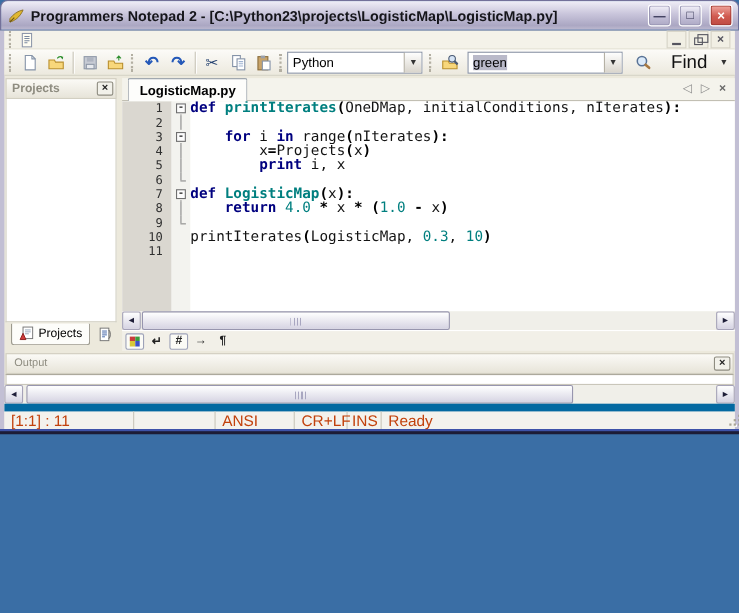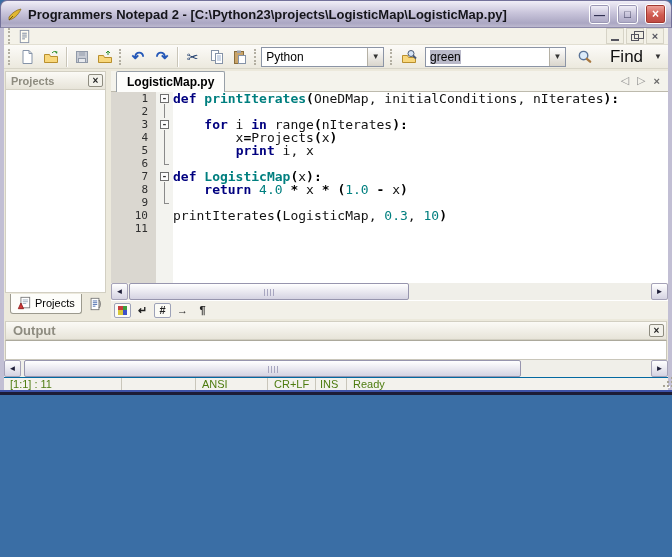--- a/index.html
+++ b/index.html
@@ -127,26 +127,26 @@
     font-size:11px; color:#222; font-weight:bold; }
   .mbtn.checked { border:1px solid #9DA2B8; background:#FBFBF6; border-radius:2px; }
   .cgrid { width:9px; height:9px; display:grid; grid-template-columns:1fr 1fr; grid-template-rows:1fr 1fr; }
   .cgrid i:nth-child(1){background:#C83C3C} .cgrid i:nth-child(2){background:#3C9C3C}
   .cgrid i:nth-child(3){background:#D8C838} .cgrid i:nth-child(4){background:#3C50C8}
 
   
   .output { height:178px; display:flex; flex-direction:column; padding-top:2px; }
   .out-head { height:19px; display:flex; align-items:center; margin:0 1px;
     background:linear-gradient(#FBFAF6,#E7E4D9); border:1px solid #D2CFC2; }
-  .out-title { flex:1; color:#8E8C80; font-weight:bold; font-size:13px; padding-left:7px; }
+  .out-title { flex:1; color:#8E8C80; font-weight:normal; font-size:10px; padding-left:7px; }
   .out-body { flex:1; background:#fff; border:1px solid #C9C6BA; border-top:1px solid #ACA99C; margin:0 1px; }
 
   
-  .statusbar { height:24px; background:#F3F2ED; border-top:1px solid #0369a1; display:flex; align-items:stretch;
-    font-size:11px; color:#4d7c0f; position:relative; }
+  .statusbar { height:24px; background:#F3F2ED; border-top:7px solid #0369a1; display:flex; align-items:stretch;
+    font-size:14px; color:#c2410c; position:relative; }
   .scell { border-right:1px solid #C9C6BA; display:flex; align-items:center; padding:0 6px; white-space:nowrap; }
   .scell:nth-child(1){ width:118px; } .scell:nth-child(2){ width:74px; } .scell:nth-child(3){ width:72px; }
   .scell:nth-child(4){ width:48px; } .scell:nth-child(5){ width:31px; padding:0 4px; }
   .scell:nth-child(6){ flex:1; border-right:none; }
   .resize-grip { position:absolute; right:3px; bottom:3px; width:2px; height:2px; background:#A8A494;
     box-shadow:4px 0 0 #A8A494, 8px 0 0 #A8A494, 4px -4px 0 #A8A494, 8px -4px 0 #A8A494, 8px -8px 0 #A8A494,
                5px 1px 0 #fff, 9px 1px 0 #fff, 9px -3px 0 #fff; }
 </style>
 </head>
 <body>

